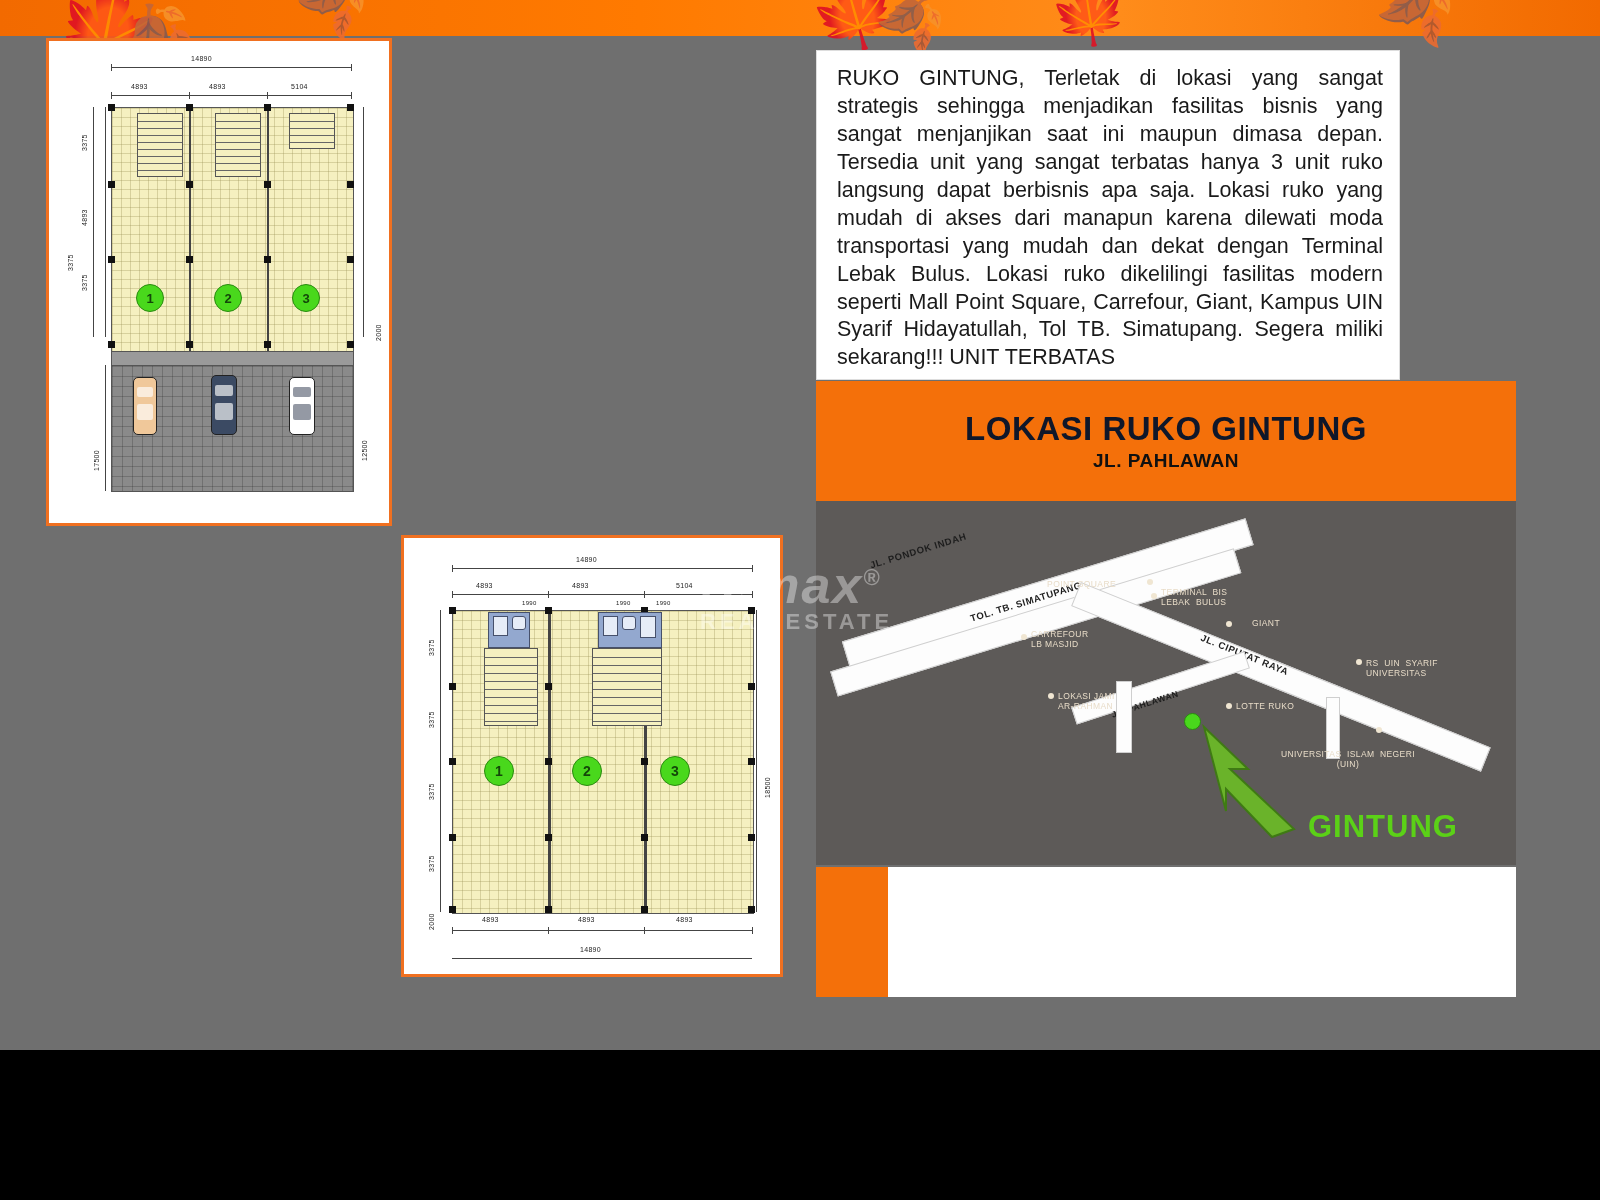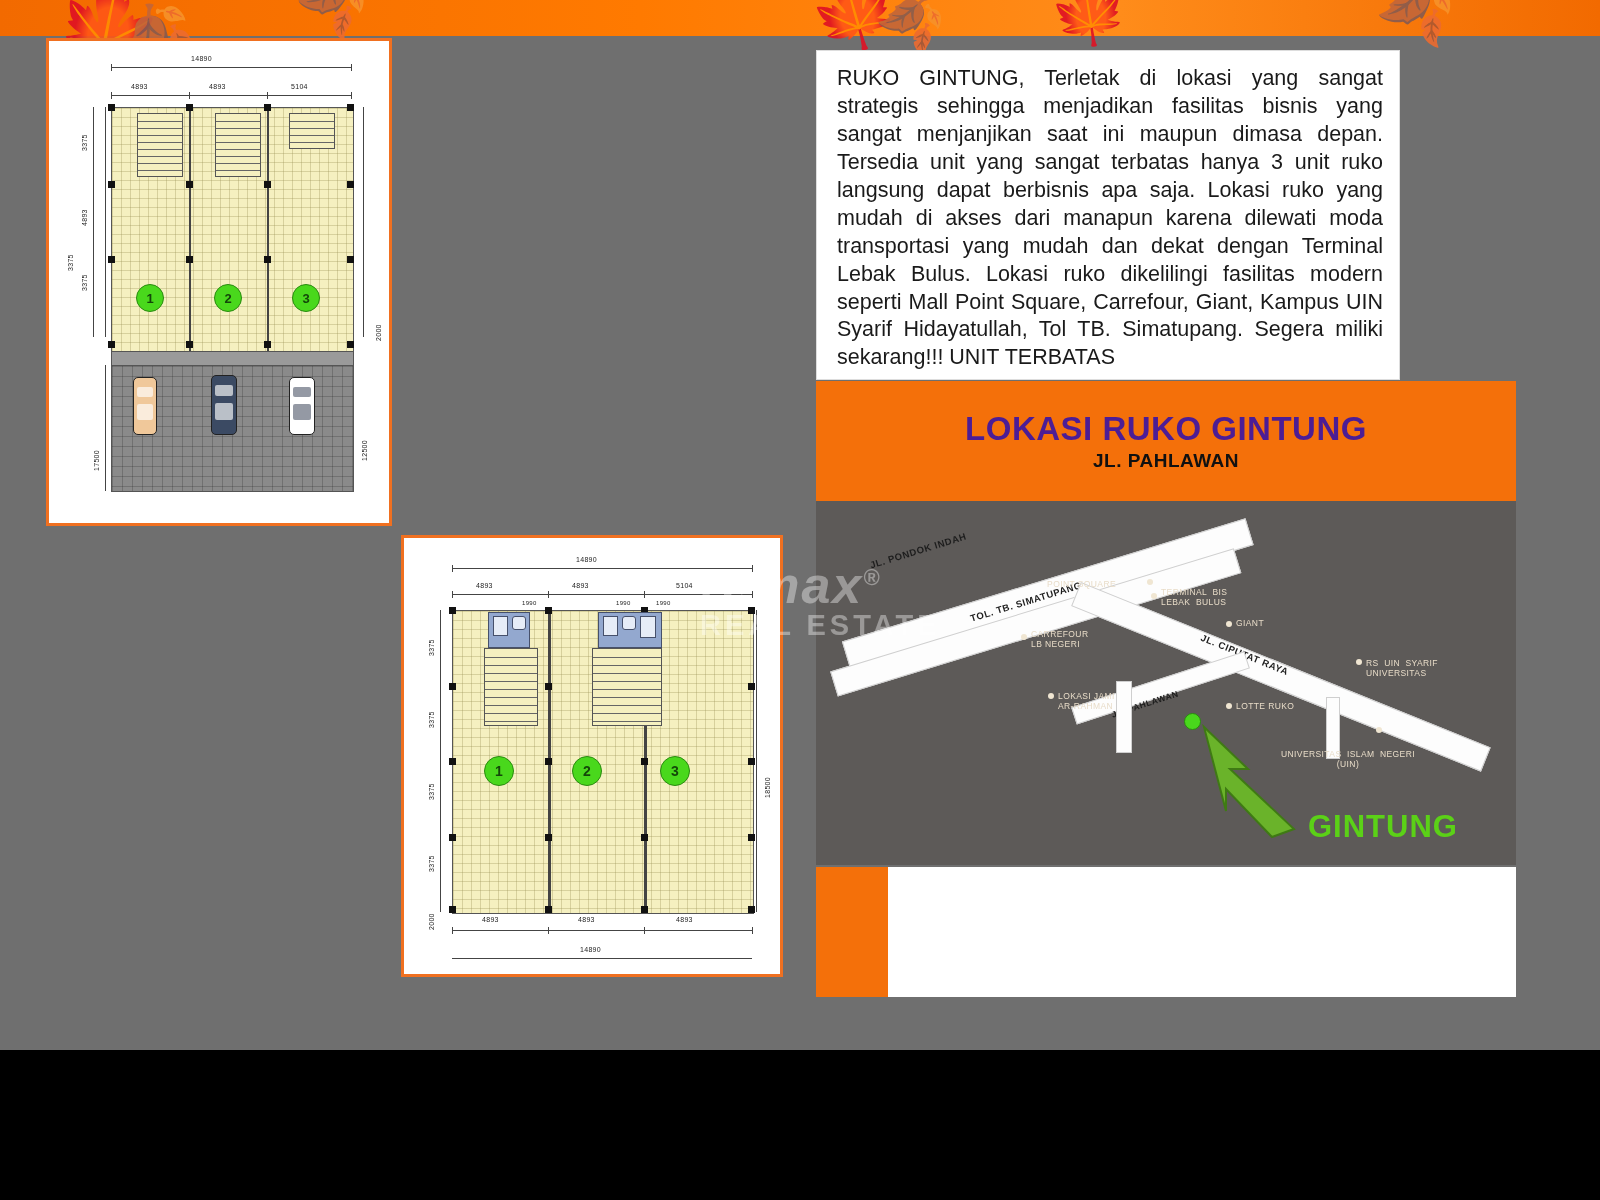--- a/index.html
+++ b/index.html
@@ -102,41 +102,41 @@
     padding:14px 16px 10px 20px;box-sizing:border-box;
   }
   .desc-box p{
     margin:0;font-size:21.5px;line-height:1.30;color:#1a1a1a;
     text-align:justify;font-family:"Liberation Sans",sans-serif;
   }
   .loc-bar{
     position:absolute;left:816px;top:381px;width:700px;height:120px;background:#f4700a;
     display:flex;flex-direction:column;align-items:center;justify-content:center;
   }
-  .loc-bar .l1{font-weight:bold;font-size:33px;color:#4c1d95;letter-spacing:.5px;}
+  .loc-bar .l1{font-weight:bold;font-size:33px;color:#0f172a;letter-spacing:.5px;}
   .loc-bar .l2{font-weight:bold;font-size:19px;color:#111;letter-spacing:.5px;margin-top:2px;}
 
   .map-box{
     position:absolute;left:816px;top:501px;width:700px;height:364px;
     background:#5d5a58;overflow:hidden;
   }
   .road{position:absolute;background:#fdfdfd;border:1px solid #cfcfcf;}
   .roadlabel{
     position:absolute;font-size:9.5px;font-weight:bold;color:#1d1d1d;
     letter-spacing:.6px;white-space:nowrap;
   }
   .poi{position:absolute;font-size:8.5px;color:#e8dcc8;letter-spacing:.4px;white-space:nowrap;line-height:1.2;}
   .poidot{position:absolute;width:6px;height:6px;border-radius:50%;background:#f0e6d2;}
   .watermark{
     position:absolute;left:700px;top:555px;width:330px;height:110px;
     color:rgba(255,255,255,.38);font-weight:bold;font-style:italic;font-size:52px;
     letter-spacing:2px;
     pointer-events:none;
   }
-  .watermark .sub{font-size:29px;font-style:normal;letter-spacing:4px;margin-top:-6px;}
+  .watermark .sub{font-size:22px;font-style:normal;letter-spacing:4px;margin-top:-6px;}
   .lokasi-text{
     position:absolute;font-weight:bold;font-size:31px;color:#5bd117;letter-spacing:1px;
   }
   .arrow{position:absolute;}
 
   .bottom-white{
     position:absolute;left:888px;top:867px;width:628px;height:130px;background:#fff;
   }
   .bottom-orange{
     position:absolute;left:816px;top:867px;width:72px;height:130px;background:#f4700a;
@@ -389,24 +389,24 @@
 
     <div class="road" style="left:300px;top:180px;width:14px;height:70px;"></div>
     <div class="road" style="left:510px;top:196px;width:12px;height:60px;"></div>
 
     <div class="poidot" style="left:331px;top:78px;"></div>
     <div class="poi" style="left:300px;top:78px;text-align:right;transform:translateX(-100%);">POINT  SQUARE</div>
     <div class="poidot" style="left:335px;top:92px;"></div>
     <div class="poi" style="left:345px;top:86px;white-space:pre;">TERMINAL  BIS
 LEBAK  BULUS</div>
     <div class="poidot" style="left:410px;top:120px;"></div>
-    <div class="poi" style="left:420px;top:117px;">GIANT</div>
+    <div class="poi" style="left:436px;top:117px;">GIANT</div>
     <div class="poidot" style="left:205px;top:133px;"></div>
     <div class="poi" style="left:215px;top:128px;white-space:pre;">CARREFOUR
-LB NEGERI</div>
+LB MASJID</div>
     <div class="poidot" style="left:540px;top:158px;"></div>
     <div class="poi" style="left:550px;top:157px;white-space:pre;">RS  UIN  SYARIF
 UNIVERSITAS</div>
     <div class="poidot" style="left:232px;top:192px;"></div>
     <div class="poi" style="left:242px;top:190px;white-space:pre;">LOKASI JAMI
 AR-RAHMAN</div>
     <div class="poidot" style="left:410px;top:202px;"></div>
     <div class="poi" style="left:420px;top:200px;">LOTTE  RUKO</div>
     <div class="poidot" style="left:560px;top:226px;"></div>
     <div class="poi" style="left:465px;top:248px;white-space:pre;text-align:center;">UNIVERSITAS  ISLAM  NEGERI

